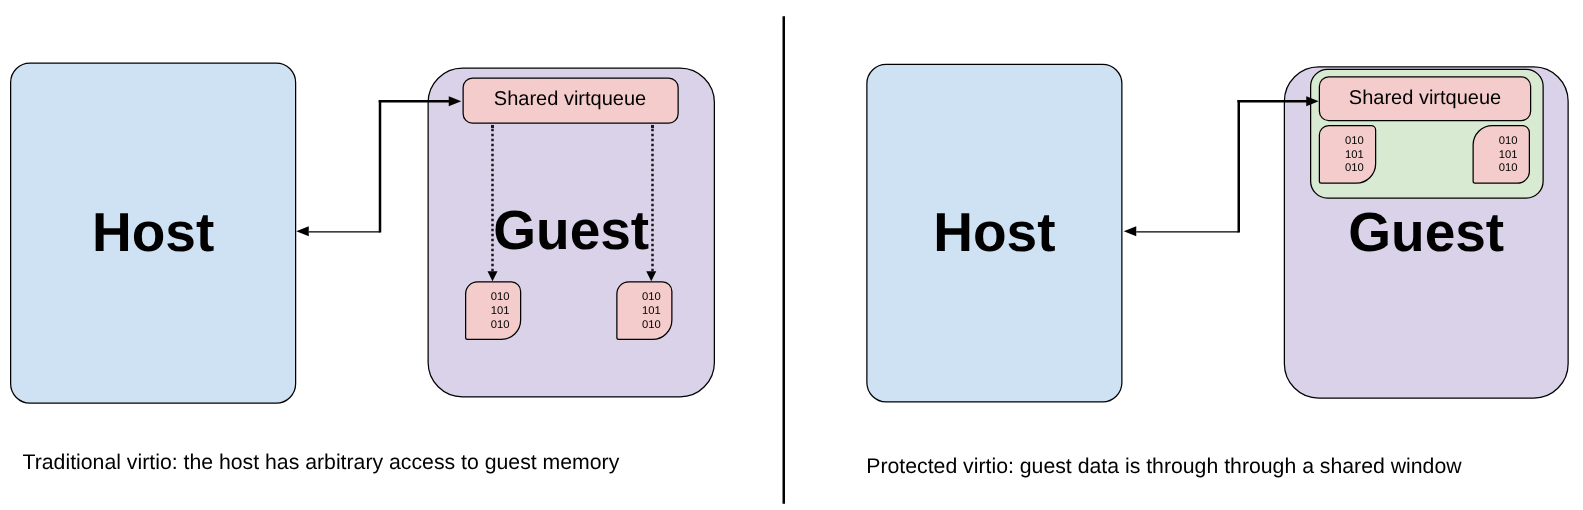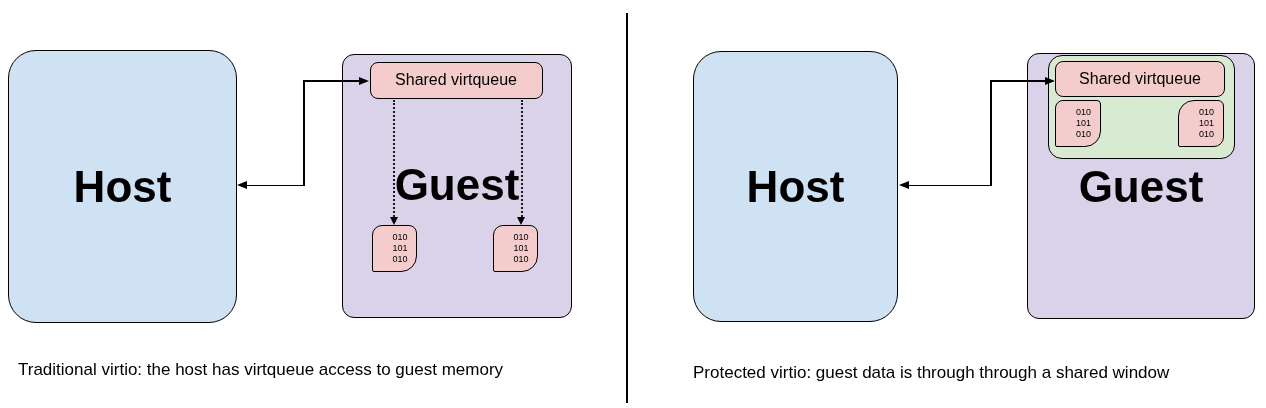--- a/index.html
+++ b/index.html
@@ -1,22 +1,22 @@
 <!DOCTYPE html>
 <html><head>
 <meta charset="utf-8">
 <style>
   html,body{margin:0;padding:0;background:#ffffff;}
   #stage{
     position:relative;width:1266px;height:408px;background:#fff;overflow:hidden;
     font-family:"Liberation Sans","DejaVu Sans",sans-serif;color:#000;
   }
   .box{position:absolute;box-sizing:border-box;border:1.5px solid #000;}
-  .host{background:var(--host_fill,#cfe2f3);border-radius:28px;display:flex;align-items:center;justify-content:center;}
-  .guest{background:var(--guest_fill,#d9d2e9);border-radius:12px;}
+  .host{background:var(--host_fill,#cfe2f3);border-radius:16px;display:flex;align-items:center;justify-content:center;}
+  .guest{background:var(--guest_fill,#d9d2e9);border-radius:28px;}
   .vq{background:var(--virtqueue_fill,#f4cccc);border-radius:8px;display:flex;align-items:center;justify-content:center;font-size:16px;}
   .window{background:var(--shared_window_fill,#d9ead3);border-radius:14px;}
   .bits{background:var(--virtqueue_fill,#f4cccc);font-size:9px;line-height:11px;padding:6px 0 0 20px;}
   .bits span{white-space:pre-line;display:block;}
   .big-label{position:absolute;left:0;width:100%;text-align:center;font-weight:bold;font-size:44px;line-height:46px;}
   .host .big-label{position:static;width:auto;}
   .hline{position:absolute;height:1.5px;background:#000;}
   .vline{position:absolute;width:1.5px;background:#000;}
   .dotted{position:absolute;width:0;border-left:2px dotted #1a1a1a;}
   .ah{position:absolute;width:0;height:0;}
@@ -65,21 +65,21 @@
     </div>
 
     <div>
       <div class="hline" style="left:303px;top:80px;width:57px;"></div>
       <div class="ah ah-right" style="left:359px;top:76.5px;"></div>
       <div class="vline" style="left:303px;top:80px;height:106px;"></div>
       <div class="hline" style="left:247px;top:184.5px;width:57px;"></div>
       <div class="ah ah-left" style="left:237px;top:181px;"></div>
     </div>
 
-    <div class="caption" style="left:18px;top:360px;">Traditional virtio: the host has virtqueue access to guest memory</div>
+    <div class="caption" style="left:18px;top:360px;">Traditional virtio: the host has arbitrary access to guest memory</div>
   </div>
 
   <div class="divider" style="left:626px;top:13px;width:2px;height:390px;"></div>
 
   <div>
 
     <div class="box host" style="left:693px;top:51px;width:205px;height:271px;">
       <span class="big-label">Host</span>
     </div>
 

